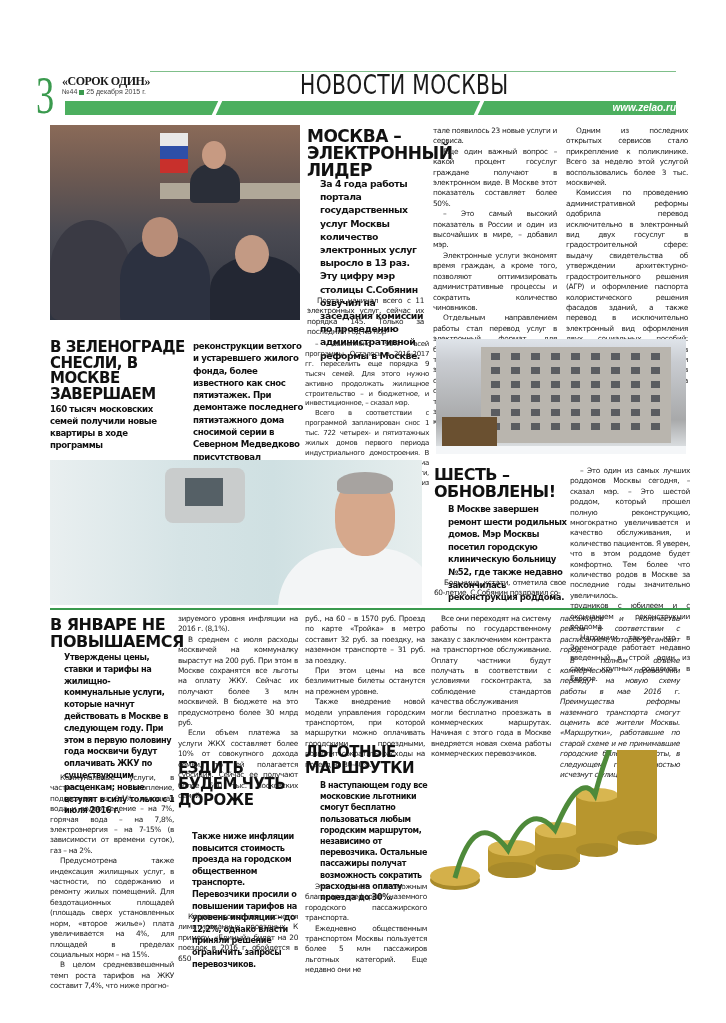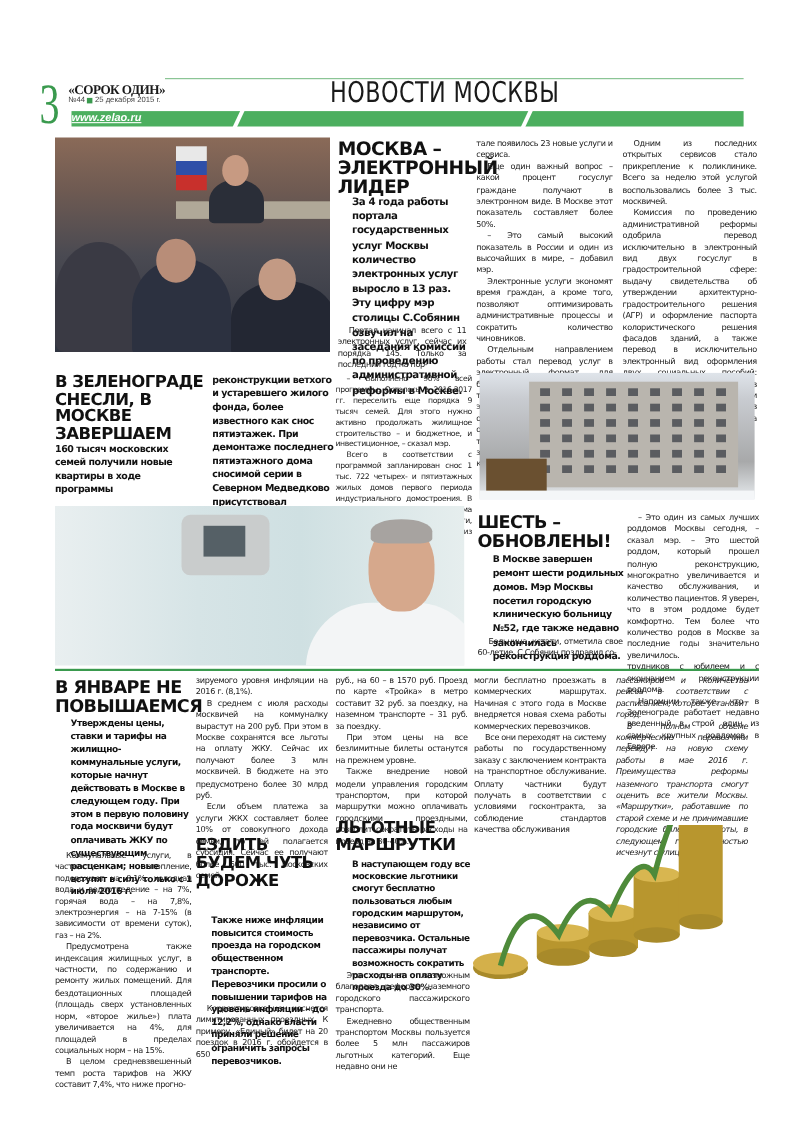--- a/index.html
+++ b/index.html
@@ -11,22 +11,22 @@
   .page-num { left: 36px; top: 70px; font-family: "Liberation Serif", serif; font-size: 52px;
               color: #3a9a4e; line-height: 52px; transform: scaleX(0.7); transform-origin: left top; }
   .masthead { left: 62px; top: 74px; font-family: "Liberation Serif", serif; font-size: 12px; font-weight: bold; letter-spacing: -0.5px; }
   .issue { left: 62px; top: 88px; font-size: 7px; color: #444; font-family: "Liberation Sans", sans-serif; }
   .issue .sq { display:inline-block; width:5px; height:5px; background:#3a9a4e; margin: 0 2px; vertical-align: middle; }
   .section-title { left: 300px; top: 70px; font-family: "DejaVu Sans", sans-serif; font-size: 26px;
                    font-weight: normal; letter-spacing: 0.5px; color: #1a1a1a; transform: scaleX(0.78); transform-origin: left top; }
   .rule-top { left: 150px; top: 71px; width: 526px; height: 1px; background: #7fbf8a; }
   .green-bar { left: 65px; top: 101px; width: 611px; height: 14px; background: #4caf5f; }
   .green-bar .slash { position:absolute; top:-1px; width:4px; height:16px; background:#fff; transform: skewX(-25deg); }
-  .site-url { left: 0; top: 0; width: 100%; text-align:left; font-size: 10px; font-style: italic; font-weight: bold; color: #fff;
-              font-family: "Liberation Sans", sans-serif; line-height: 14px; position:absolute;text-decoration:underline; }
+  .site-url { left: 0; top: 0; width: 100%; text-align:right; font-size: 10px; font-style: italic; font-weight: bold; color: #fff;
+              font-family: "Liberation Sans", sans-serif; line-height: 14px; position:absolute; }
 
   
   .photo { overflow: hidden; }
   .photo-meeting { left: 50px; top: 125px; width: 250px; height: 195px;
      background: linear-gradient(180deg,#8a6a58 0%,#6e5a52 25%,#4a4a52 55%,#2f3440 100%); }
   .photo-meeting .flag { position:absolute; left:110px; top:8px; width:28px; height:40px;
      background: linear-gradient(180deg,#e8e8e8 0 33%,#2e4fa8 33% 66%,#c8302c 66%); }
   .photo-meeting .person { position:absolute; border-radius: 50% 50% 10% 10%; background:#2a2e38; }
   .photo-meeting .face { position:absolute; border-radius:50%; background:#c79a82; }
   .photo-meeting .table { position:absolute; left:110px; top:58px; width:140px; height:16px; background:#b0a898; }
@@ -213,22 +213,22 @@
   <p>Также внедрение новой модели управления городским транспортом, при которой маршрутки можно оплачивать городскими проездными, позволит сократить расходы на проезд на 30-40%.</p>
 </div>
 
 <div class="abs headline" style="left:305px;top:744px;width:125px;font-size:15px;line-height:16px;">ЛЬГОТНЫЕ МАРШРУТКИ</div>
 <div class="abs lead" style="left:320px;top:780px;width:112px;font-size:8px;line-height:11.2px;">В наступающем году все московские льготники смогут бесплатно пользоваться любым городским маршрутом, независимо от перевозчика. Остальные пассажиры получат возможность сократить расходы на оплату проезда до 30%.</div>
 <div class="abs body" style="left:305px;top:882px;width:122px;">
   <p>Это станет возможным благодаря реформе наземного городского пассажирского транспорта.</p>
   <p>Ежедневно общественным транспортом Москвы пользуется более 5 млн пассажиров льготных категорий. Еще недавно они не</p>
 </div>
 <div class="abs body" style="left:431px;top:614px;width:120px;">
+  <p>Все они переходят на систему работы по государственному заказу с заключением контракта на транспортное обслуживание. Оплату частники будут получать в соответствии с условиями госконтракта, за соблюдение стандартов качества обслуживания</p>
   <p style="text-indent:0">могли бесплатно проезжать в коммерческих маршрутах. Начиная с этого года в Москве внедряется новая схема работы коммерческих перевозчиков.</p>
-  <p>Все они переходят на систему работы по государственному заказу с заключением контракта на транспортное обслуживание. Оплату частники будут получать в соответствии с условиями госконтракта, за соблюдение стандартов качества обслуживания</p>
 </div>
 <div class="abs body" style="left:560px;top:614px;width:120px;font-style:italic;">
   <p style="text-indent:0">пассажиров и количества рейсов в соответствии с расписанием, которое установит город.</p>
   <p>В полном объеме коммерческие перевозчики перейдут на новую схему работы в мае 2016 г. Преимущества реформы наземного транспорта смогут оценить все жители Москвы. «Маршрутки», работавшие по старой схеме и не принимавшие городские билеты и льготы, в следующем году полностью исчезнут с улиц города.</p>
 </div>
 
 <svg class="abs photo-coins" viewBox="0 0 250 250">
   <g>
     <ellipse cx="25" cy="130" rx="25" ry="10" fill="#a88a2a"></ellipse>
     <ellipse cx="25" cy="126" rx="25" ry="10" fill="#d4b04a"></ellipse>

